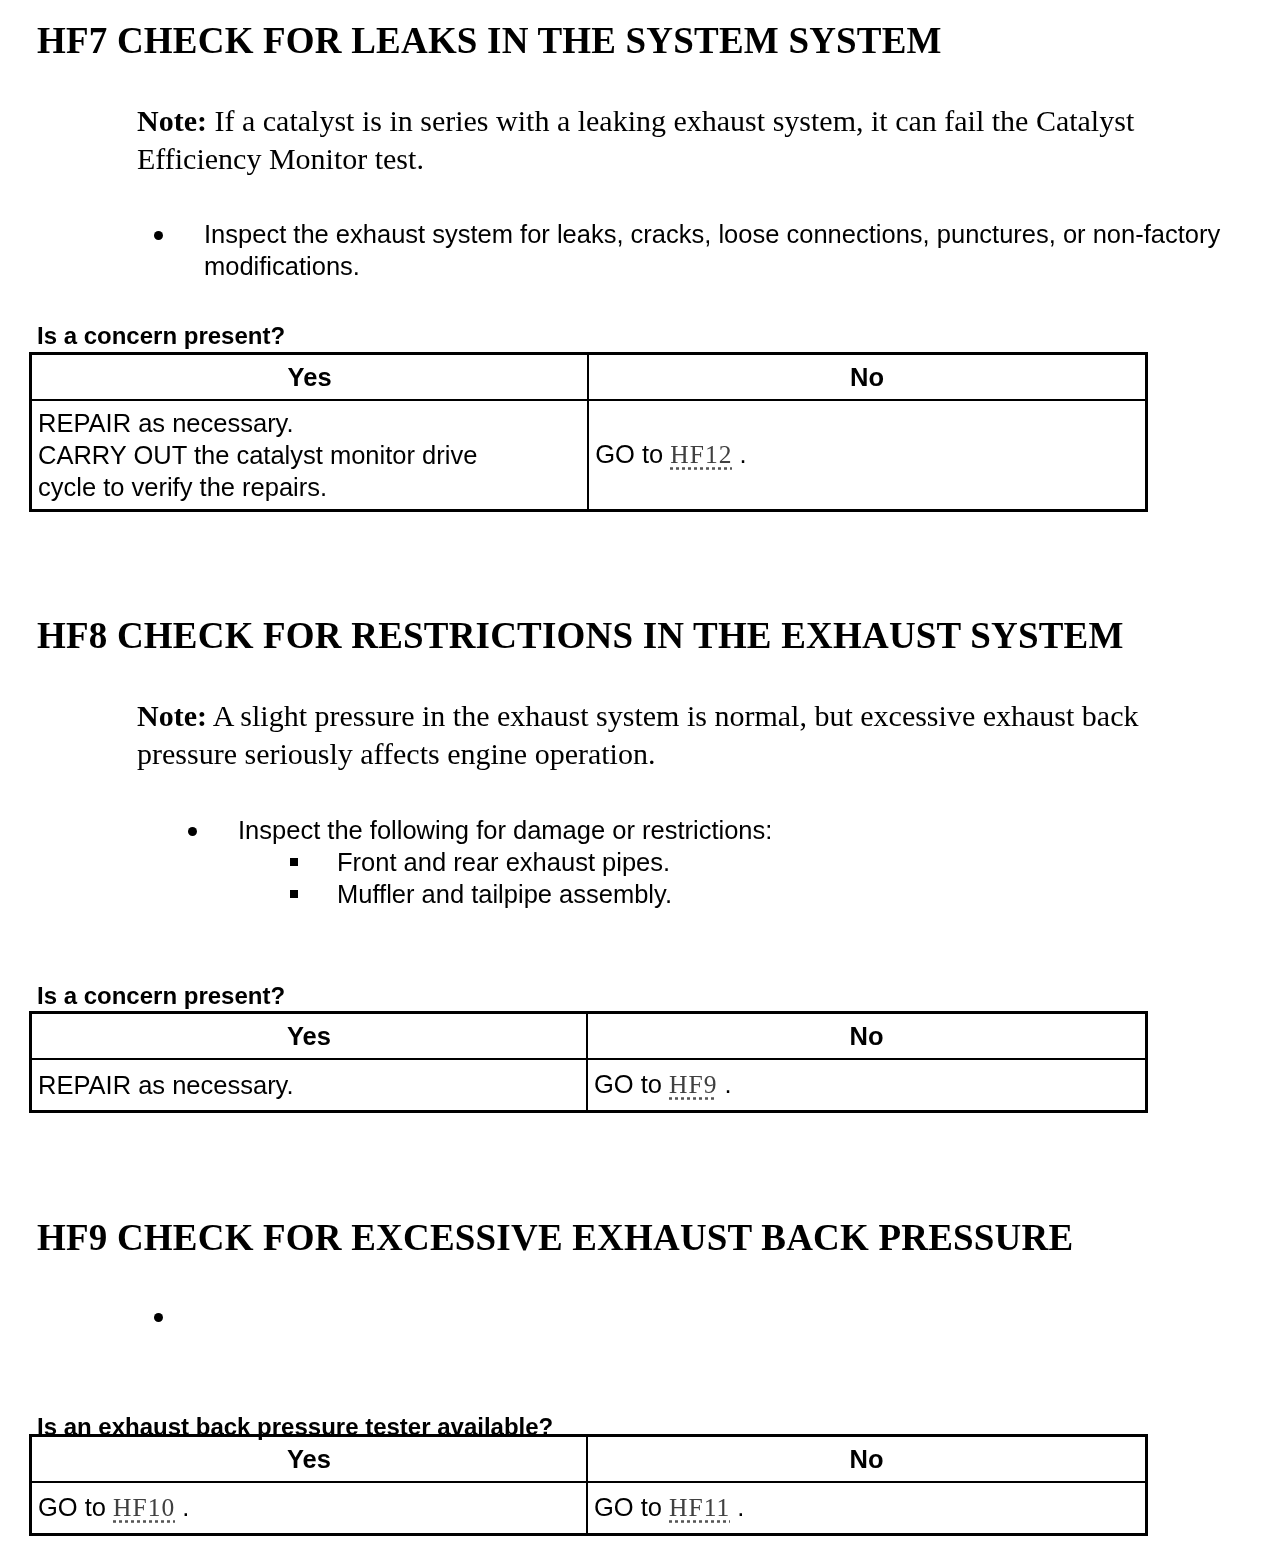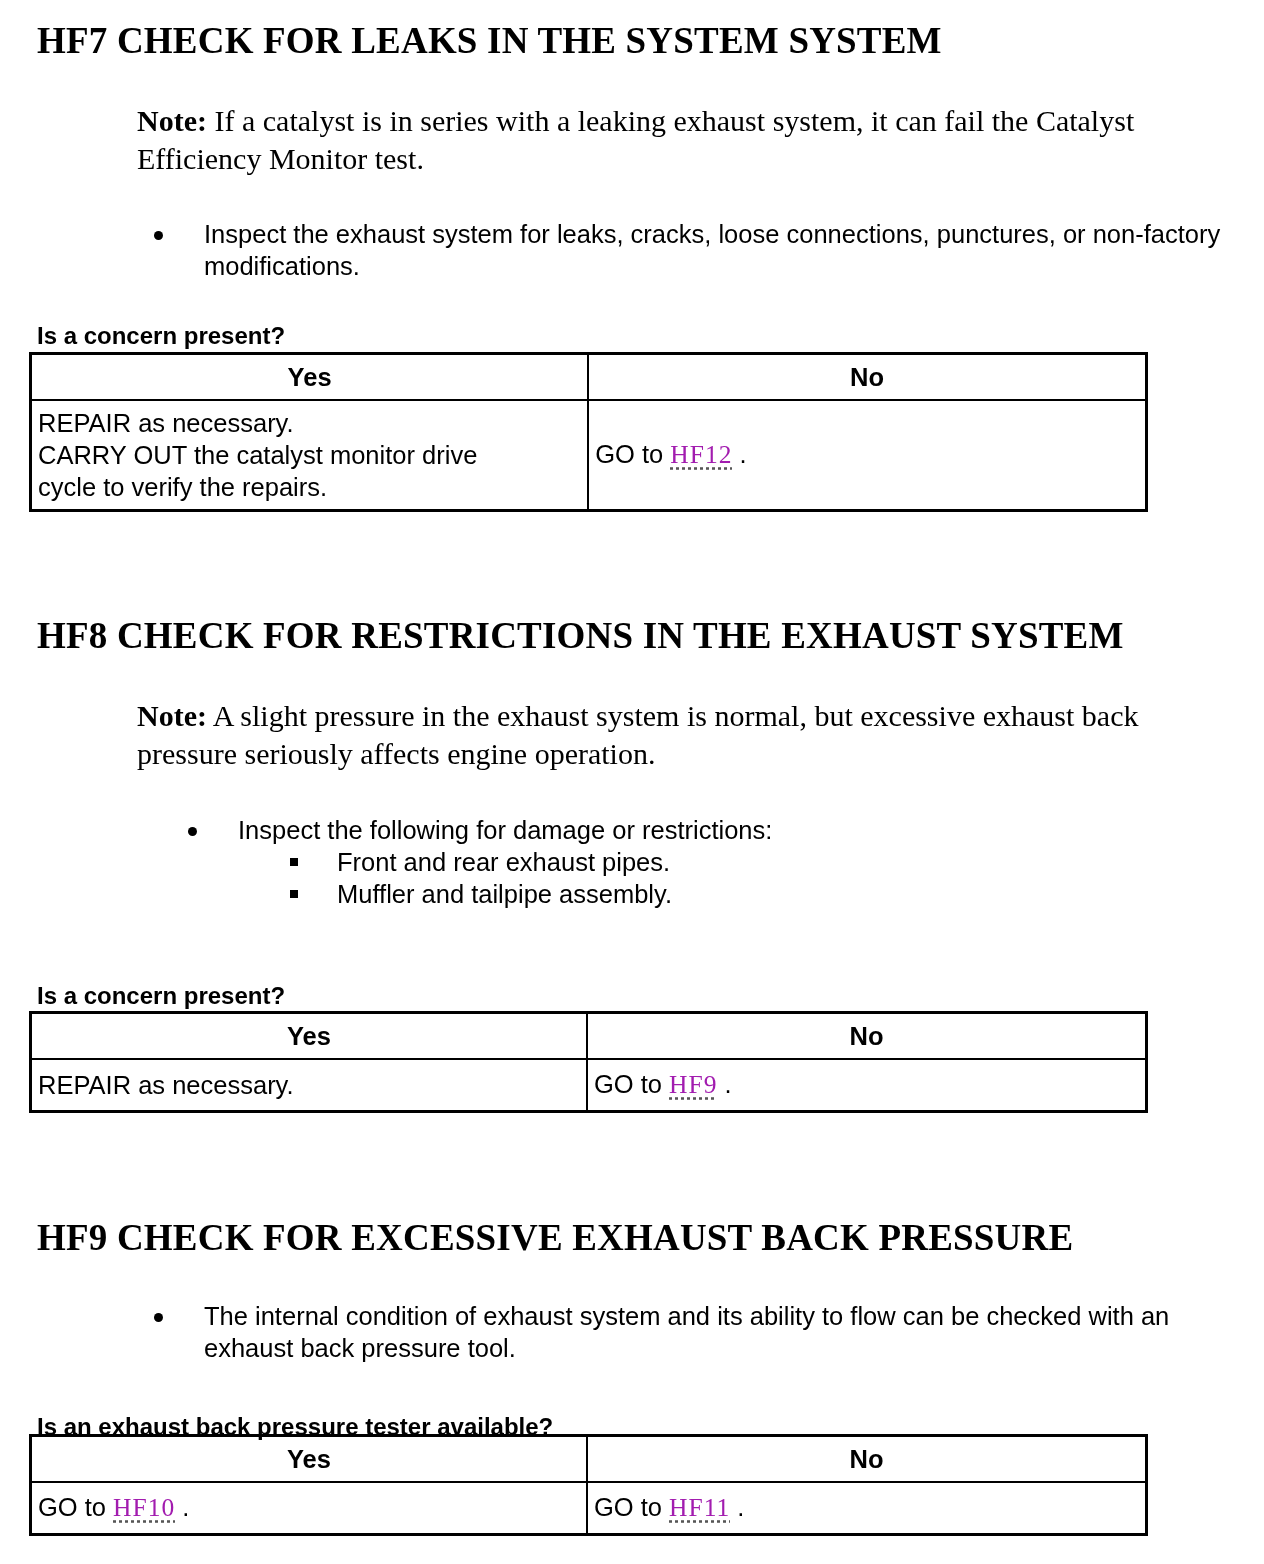--- a/index.html
+++ b/index.html
@@ -103,21 +103,21 @@
     margin-left: 36px;
   }
   table.yn td {
     text-align: left;
     margin-top: 44px;
   }
   table.yn col.c1 { width: 558px; }
   table.yn col.c2 { width: 561px; }
   .link {
     font-family: "Liberation Serif", "DejaVu Serif", serif;
-    color: #a21caf;
+    color: #404040;
     text-decoration: underline dotted #555;
     text-underline-offset: 4px;
     letter-spacing: 1px;
     cursor: pointer;
   }
 </style>
 </head>
 <body>
 
 <div class="section">
@@ -208,21 +208,20 @@
     </tbody>
   </table>
 </div>
 
 <div class="section">
   <div class="heading" style="top:1218px;">HF9 CHECK FOR EXCESSIVE EXHAUST BACK PRESSURE</div>
 
   <div class="bullet-list" style="top:1300px;">
     <div class="bullet">
       <span class="dot"></span>
-      <span>The internal condition of exhaust system and its ability to flow can be checked with an exhaust back pressure tool.</span>
     </div>
   </div>
 
   <div class="question" style="top:1405px;margin-top:8px;">Is an exhaust back pressure tester available?</div>
 
   <table class="yn" style="top:1434px;">
     <colgroup>
         <col class="c1">
         <col class="c2">
       </colgroup>

